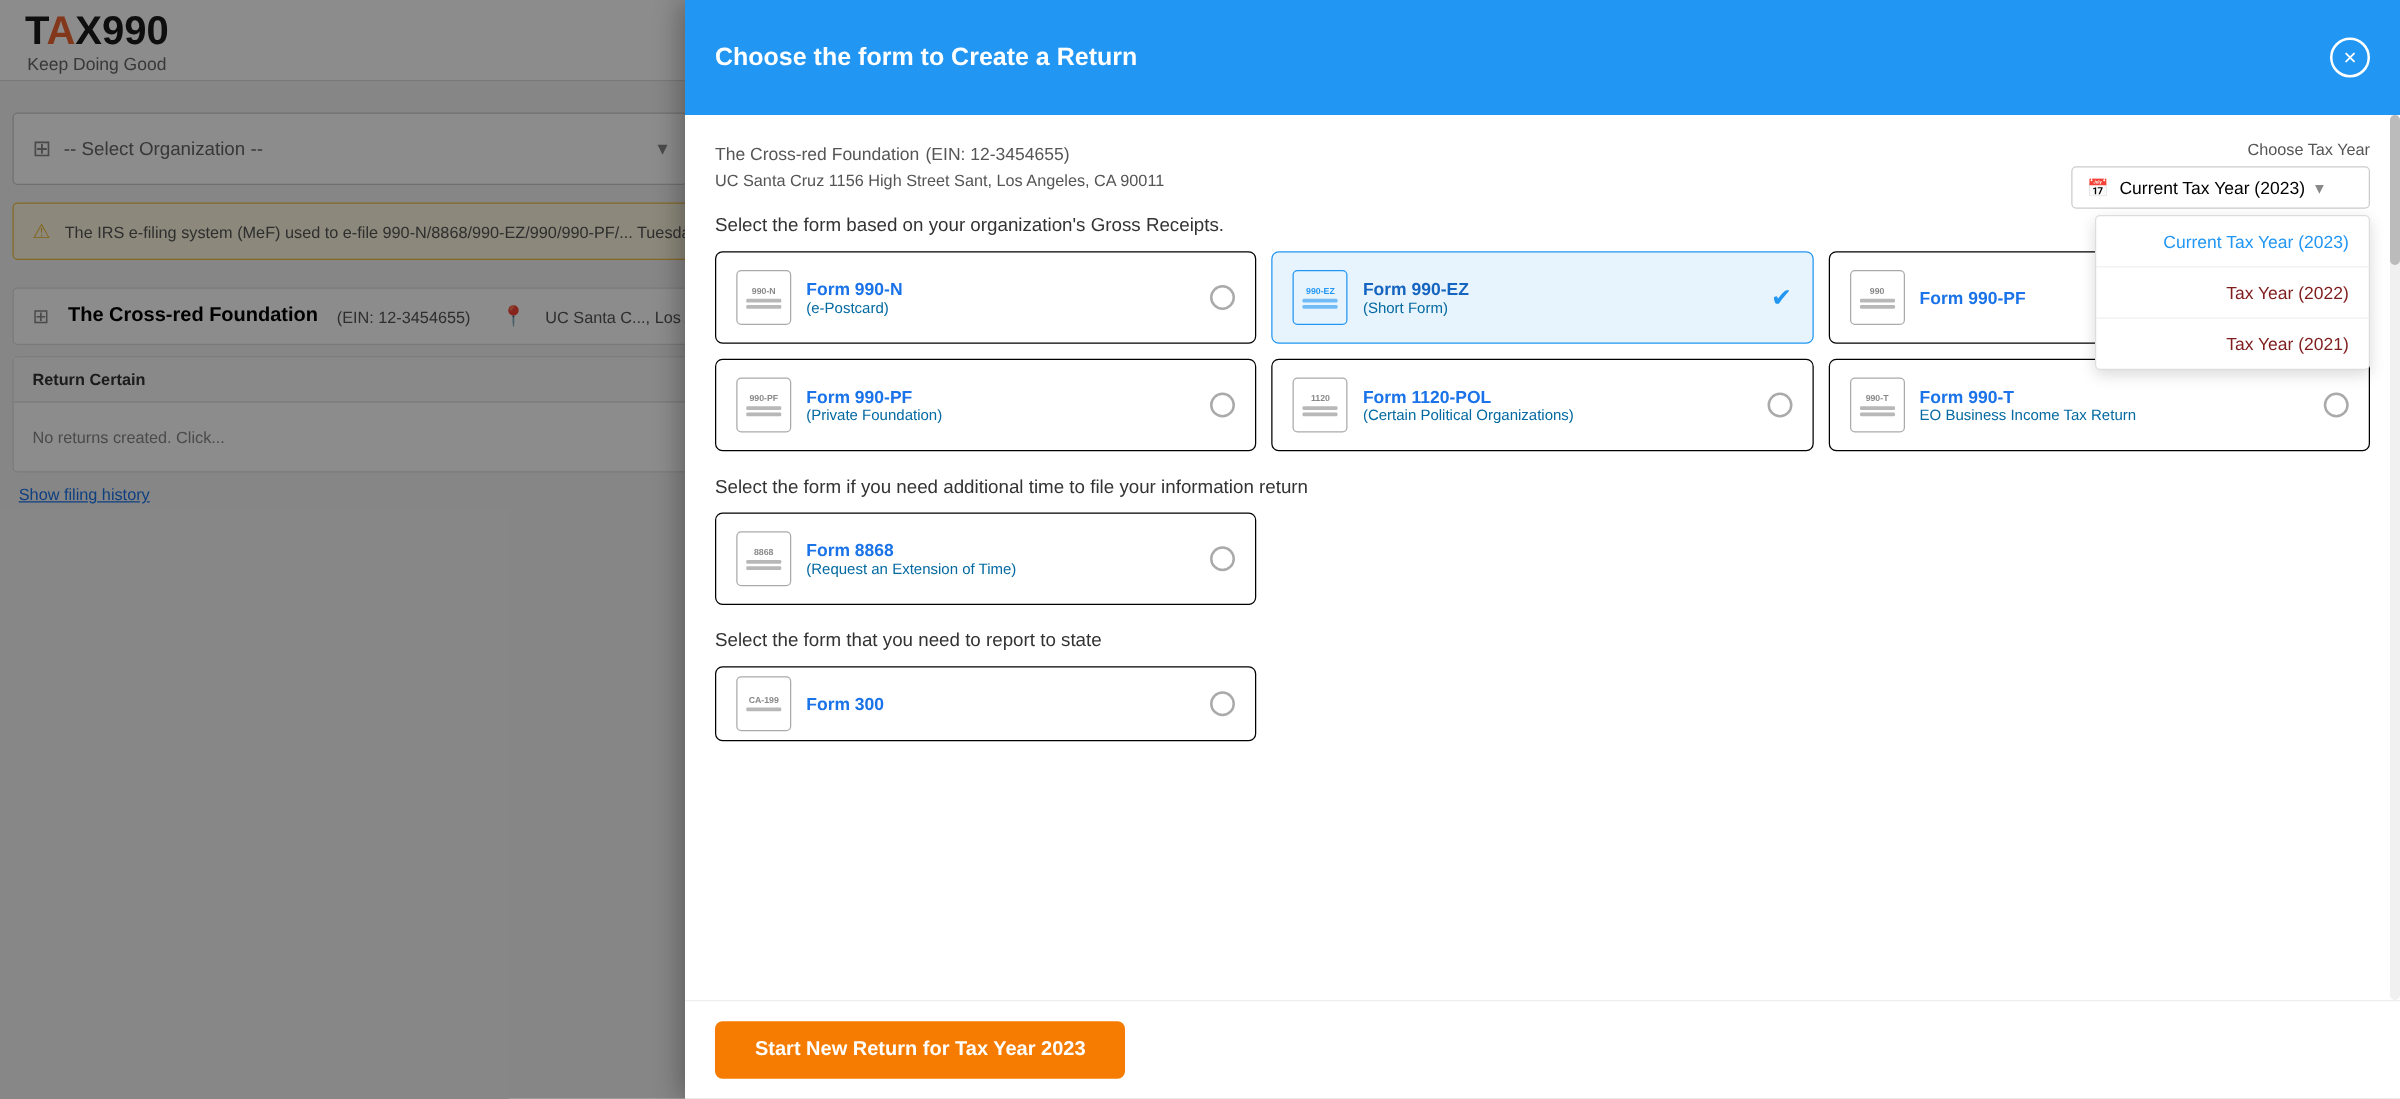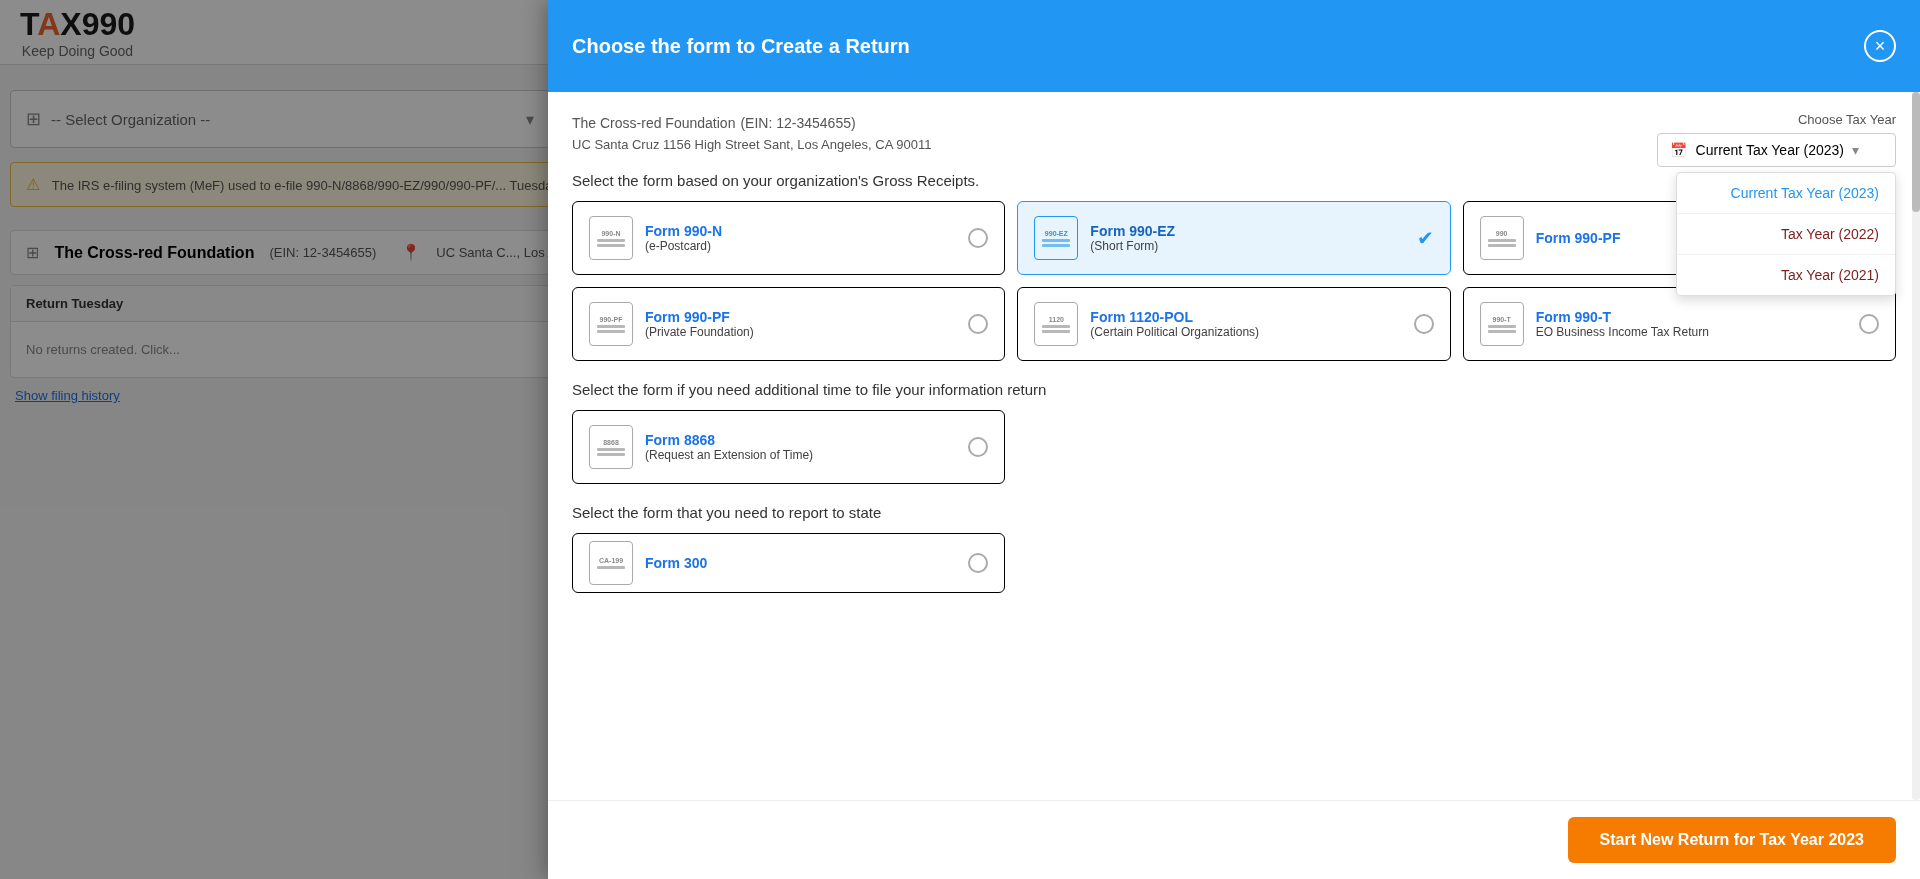--- a/index.html
+++ b/index.html
@@ -148,32 +148,32 @@
       width: 44px; height: 44px; border: 1px solid; border-radius: 4px;
       display: flex; align-items: center; justify-content: center;
       font-size: 8px; font-weight: bold; flex-shrink: 0;
       flex-direction: column; gap: 2px;
     }
     .form-card-icon.blue { border-color: #2196f3; color: #2196f3; }
     .form-card-icon.gray { border-color: #aaa; color: #888; }
     .form-card-info { flex: 1; }
     .form-card-name { font-size: 14px; font-weight: bold; color: #1a73e8; }
     .form-card.selected .form-card-name { color: #1565c0; }
-    .form-card-sub { font-size: 12px; color: #404040; }
+    .form-card-sub { font-size: 12px; color: #0369a1; }
     .form-card-radio {
       width: 20px; height: 20px; border-radius: 50%; border: 2px solid #aaa;
       flex-shrink: 0; display: flex; align-items: center; justify-content: center;
     }
     
     .check-icon { color: #2196f3; font-size: 20px; }
 
     
     .modal-footer {
       padding: 16px 24px; border-top: 1px solid #eee; background: #fff; flex-shrink: 0;
-      display: flex; justify-content: flex-end;
+      display: flex; justify-content: flex-start;
     }
     .start-btn {
       background: #f57c00; color: #fff; border: none; border-radius: 6px;
       padding: 14px 32px; font-size: 16px; font-weight: bold; cursor: pointer;
     }
 
     
     .icon-line {
       width: 28px; height: 3px; background: currentColor; border-radius: 1px;
       opacity: 0.6;
@@ -219,21 +219,21 @@
   <div class="bg-org-row">
     <span style="color:#888;">⊞</span>
     <strong>The Cross-red Foundation</strong>
     <span style="font-size:13px;color:#555;">(EIN: 12-3454655)</span>
     <span style="color:#888;margin-left:10px;">📍</span>
     <span style="font-size:13px;color:#555;">UC Santa C..., Los A...</span>
   </div>
 
   <div class="bg-table" style="top:285px;">
     <div class="bg-table-header">
-      <span>Return Tuesday</span>
+      <span>Return Certain</span>
       <span>Form Type</span>
       <span>Tax Year</span>
     </div>
     <div class="bg-table-body">No returns created. Click...</div>
   </div>
 
   <div class="bg-show-filing">
     <span>Show filing history</span>
   </div>
 </div>

